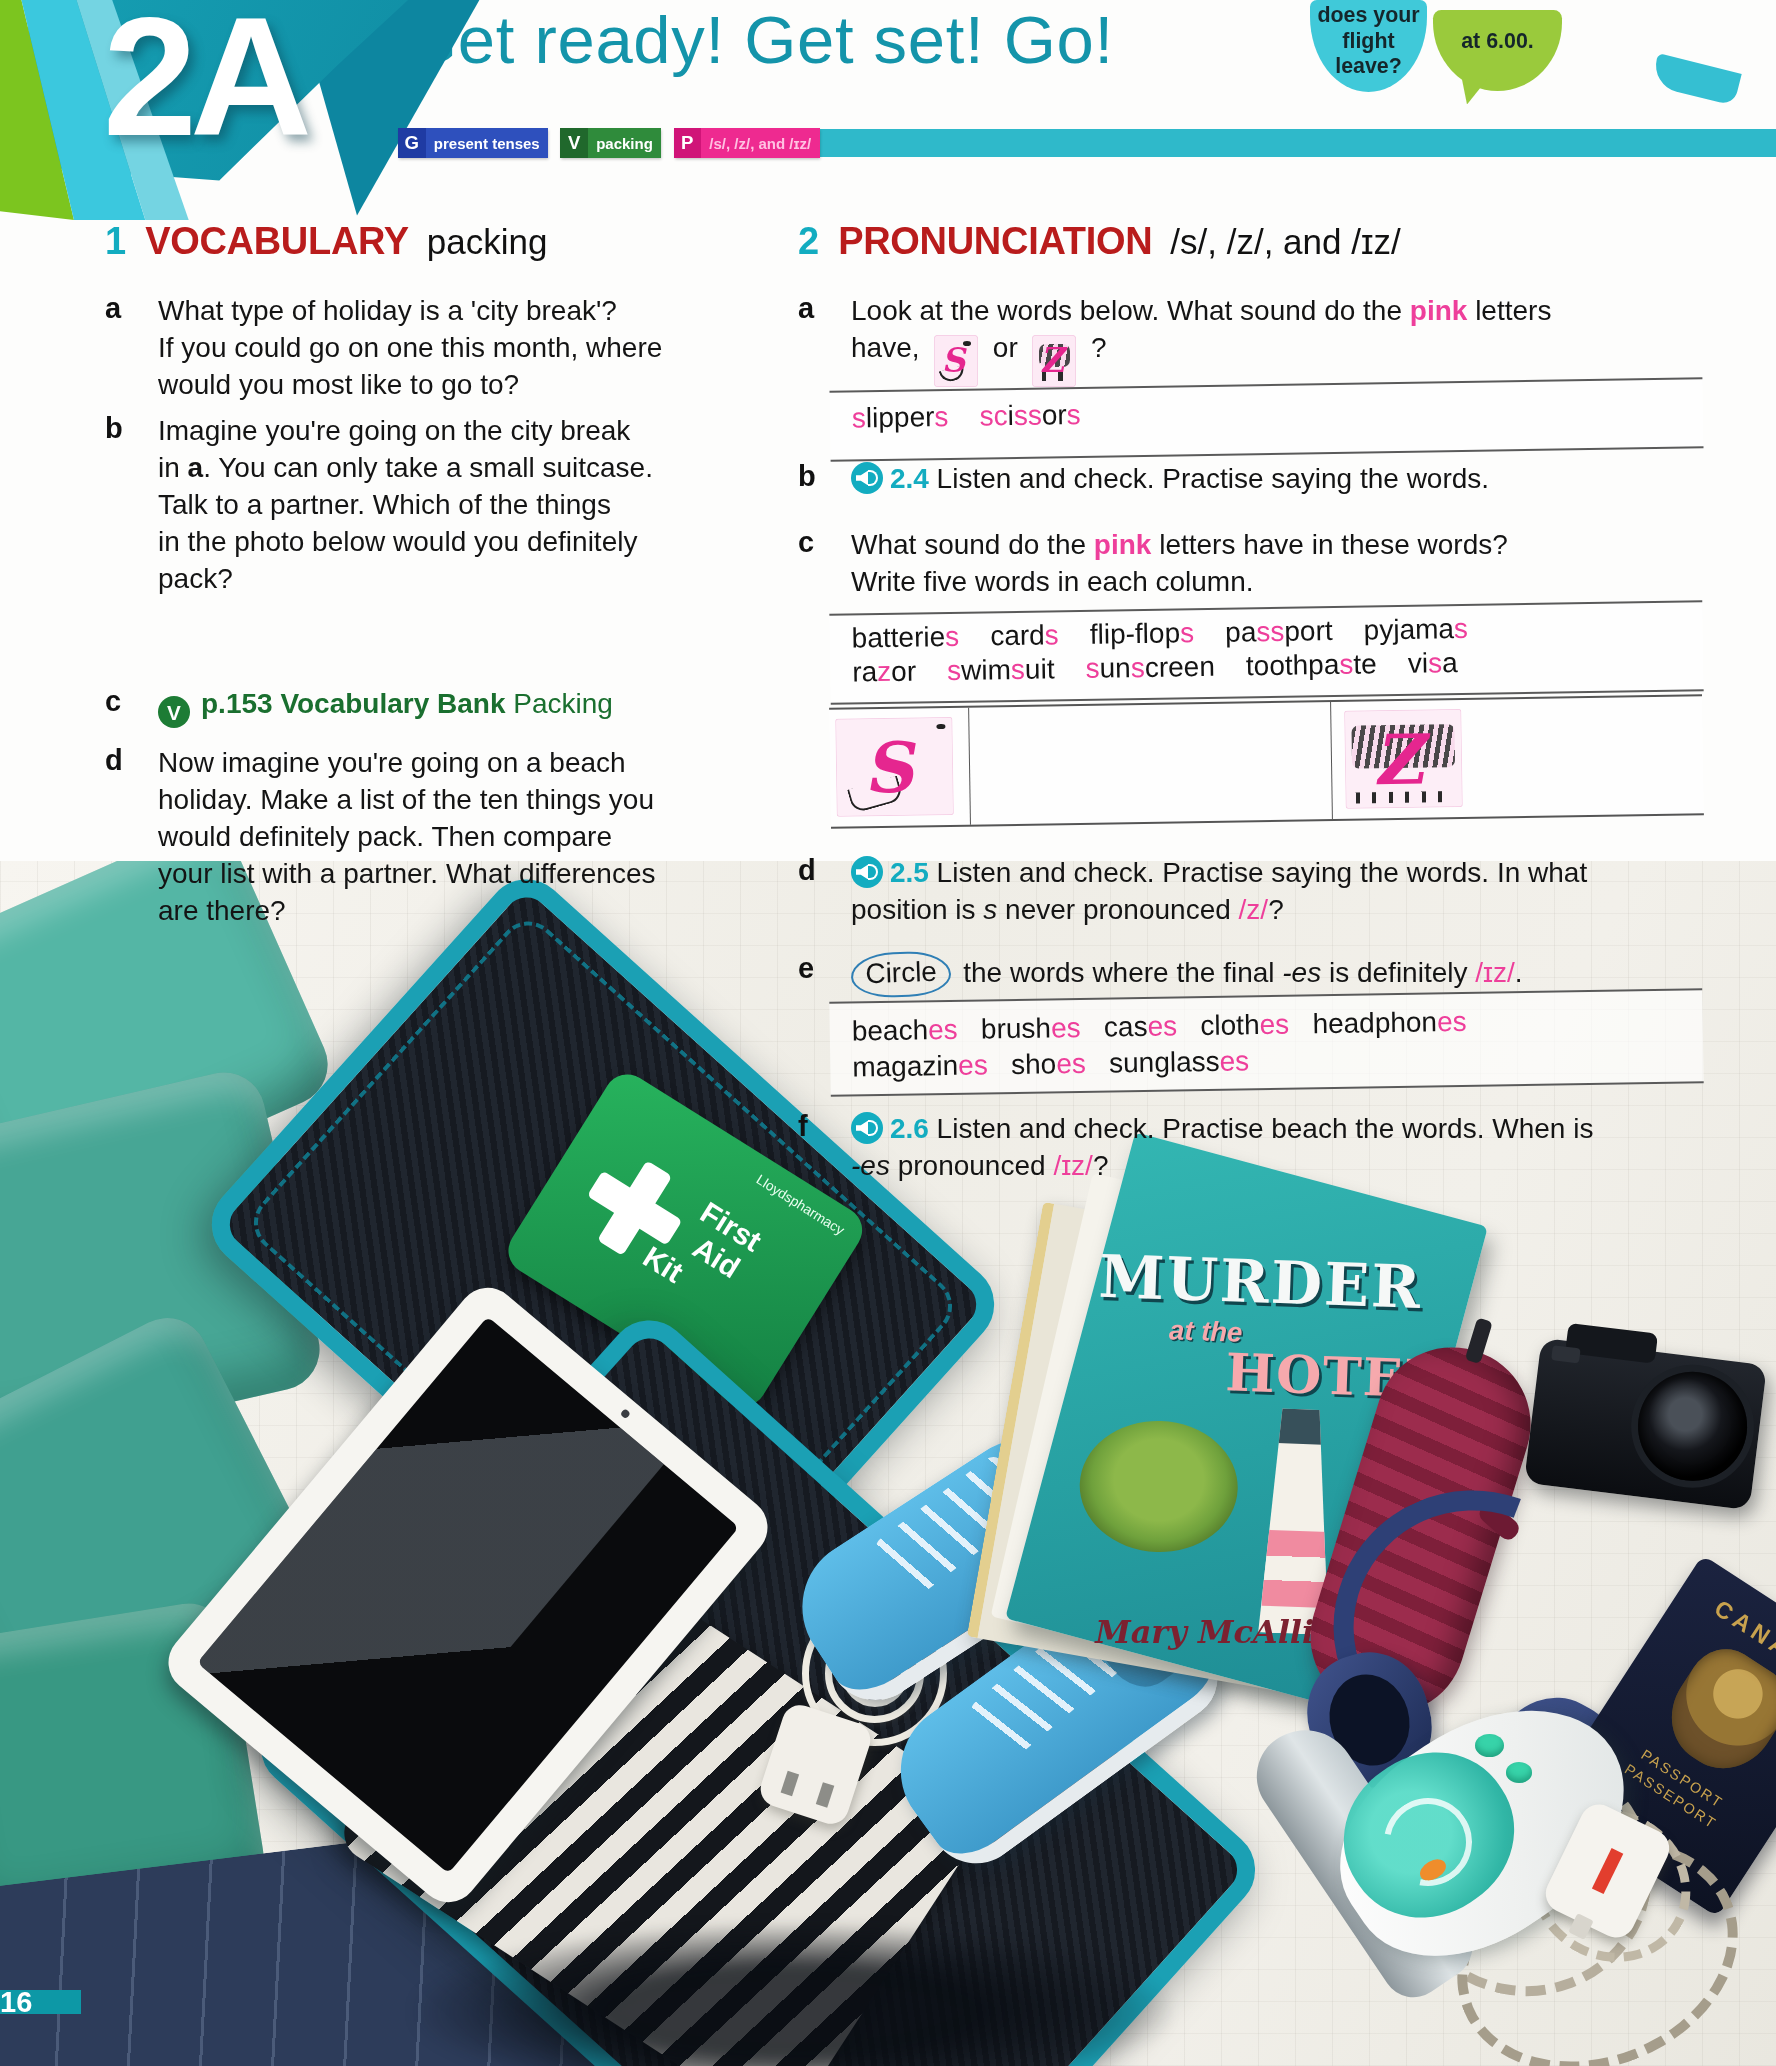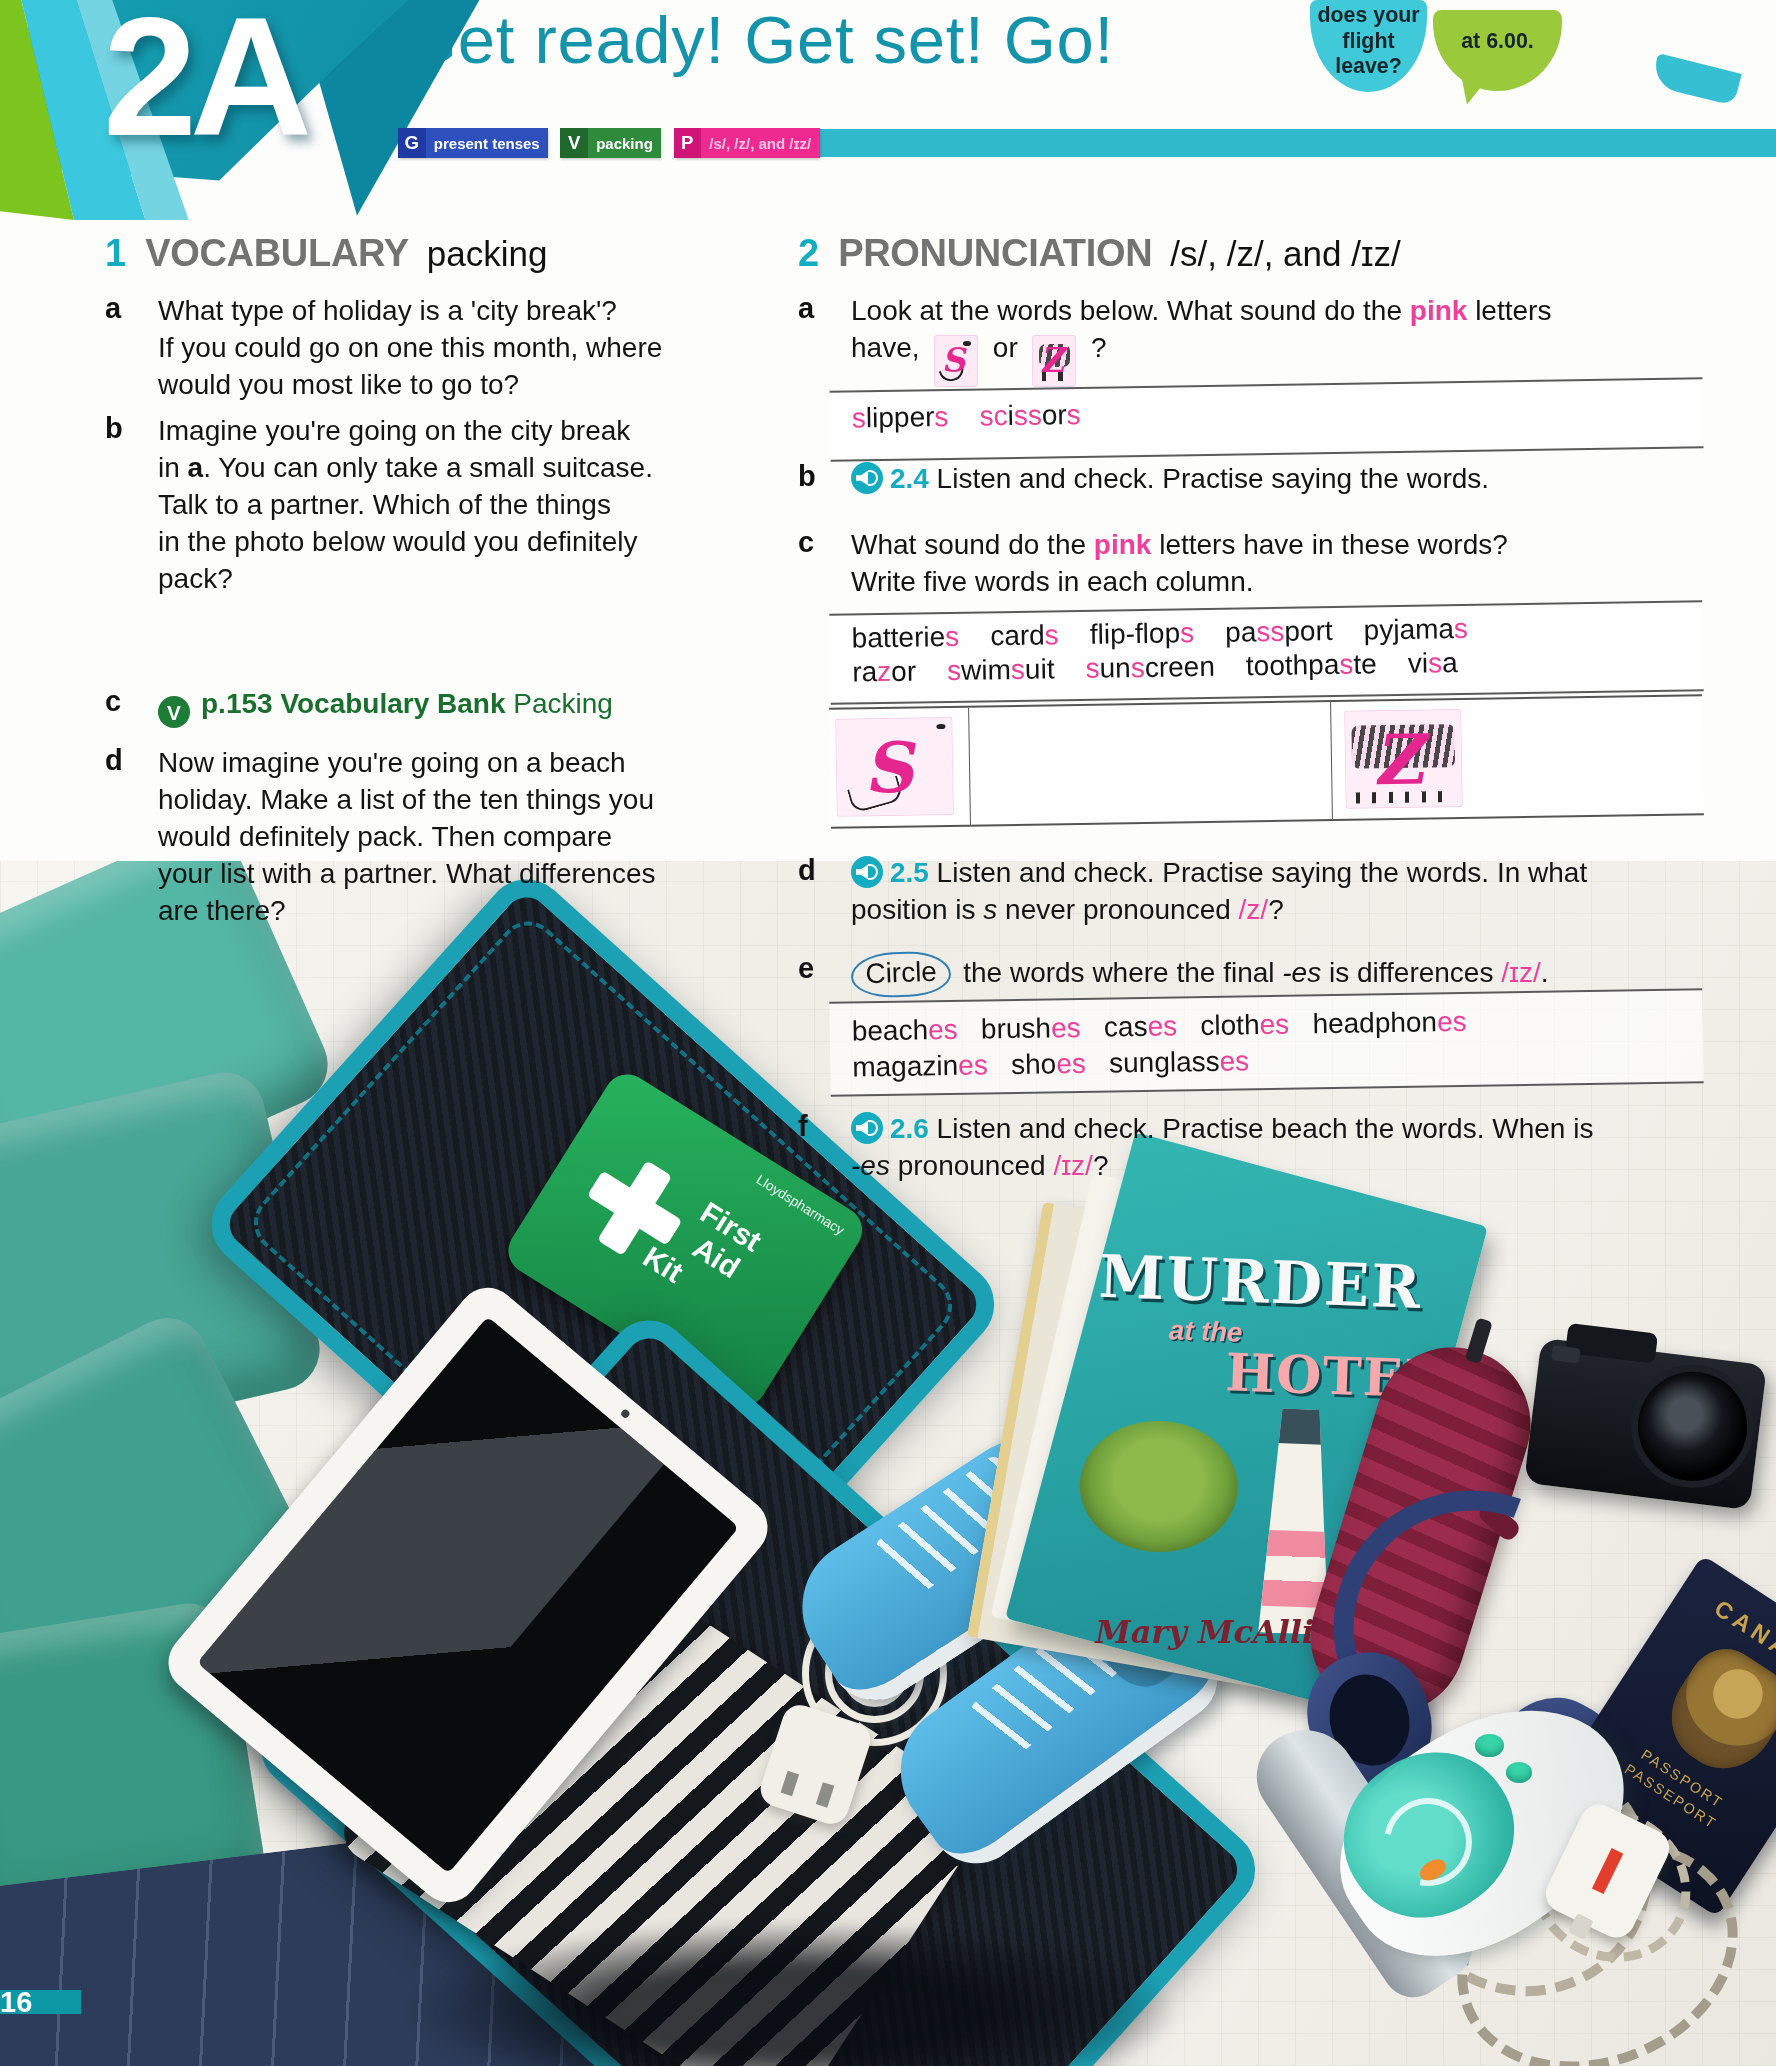--- a/index.html
+++ b/index.html
@@ -25,21 +25,21 @@
   .tag-letter{display:flex;align-items:center;justify-content:center;width:27.5px;color:#fff;font-size:18.6px;font-weight:bold;}
   .tag-label{display:flex;align-items:center;padding:0 8.3px;color:#fff;font-size:15px;font-weight:bold;}
   .tag-g{background:#2e50bd;} .tag-g .tag-letter{background:#1f3ba3;}
   .tag-v{background:#2f8b3b;} .tag-v .tag-letter{background:#20682c;}
   .tag-p{background:#ee2a90;} .tag-p .tag-letter{background:#d01478;} .tag-p .tag-label{color:#ffc2e2;}
   .head-bar{position:absolute;left:730px;top:129px;width:1046px;height:27.5px;background:#2fb9ca;z-index:2;}
 
   
   .sec-head{position:absolute;display:flex;align-items:baseline;z-index:10;}
   .sn{color:#13acc0;font-weight:bold;font-size:38px;margin-right:19px;}
-  .st{font-weight:bold;font-size:38px;color:#737373;letter-spacing:-0.3px;margin-right:18px;margin-top:12px;}
+  .st{font-weight:bold;font-size:38px;color:#b91c1c;letter-spacing:-0.3px;margin-right:18px;}
   .ss{font-size:35px;color:#111;}
   .itm{position:absolute;display:flex;z-index:10;}
   .ltr{width:53px;font-weight:bold;font-size:29px;color:#111;flex:none;}
   .txt{font-size:28px;line-height:37px;color:#141414;white-space:nowrap;}
   .pk{color:#ee3f9b;}
   .tl{color:#13acc0;}
   .b{font-weight:bold;text-align:center;}
   .i{font-style:italic;}
   .grn{color:#1a6f2f;}
   .circled{display:inline-block;border:2.8px solid #2f7fb5;border-radius:50% 50% 50% 50%/62% 62% 55% 55%;padding:0 12.4px 4.1px;margin-right:4.1px;transform:rotate(-2deg);}
@@ -226,21 +226,21 @@
     <span class="pic pic-zebra pic-lg" style="left:515px;top:9px;">
         <span class="pl">Z</span>
       </span>
   </div>
   <div class="itm" style="left:798px;top:854px;">
     <span class="ltr">d</span>
     <div class="txt"><span class="aud"></span><span class="tl b">2.5</span><span>  Listen and check. Practise saying the words. In what</span><br><span>position is </span><span class="i">s</span><span> never pronounced </span><span class="pk">/z/</span><span>?</span></div>
   </div>
   <div class="itm" style="left:798px;top:952px;">
     <span class="ltr">e</span>
-    <div class="txt"><span class="circled">Circle</span><span> the words where the final </span><span class="i">-es</span><span> is differences </span><span class="pk">/ɪz/</span><span>.</span></div>
+    <div class="txt"><span class="circled">Circle</span><span> the words where the final </span><span class="i">-es</span><span> is definitely </span><span class="pk">/ɪz/</span><span>.</span></div>
   </div>
   <div class="wbox" style="left:830px;top:995px;width:873px;height:91px;transform:rotate(-0.9deg);">
     <div class="wtxt" style="padding-top:9.6px;"><span>beach</span><span class="pk">es</span><span>   </span><span>brush</span><span class="pk">es</span><span>   </span><span>cas</span><span class="pk">es</span><span>   </span><span>cloth</span><span class="pk">es</span><span>   </span><span>headphon</span><span class="pk">es</span><br><span>magazin</span><span class="pk">es</span><span>   </span><span>sho</span><span class="pk">es</span><span>   </span><span>sunglass</span><span class="pk">es</span></div>
   </div>
   <div class="itm" style="left:798px;top:1110px;">
     <span class="ltr">f</span>
     <div class="txt"><span class="aud"></span><span class="tl b">2.6</span><span>  Listen and check. Practise beach the words. When is</span><br><span class="i">-es</span><span> pronounced </span><span class="pk">/ɪz/</span><span>?</span></div>
   </div>
 
   <div class="photo">

